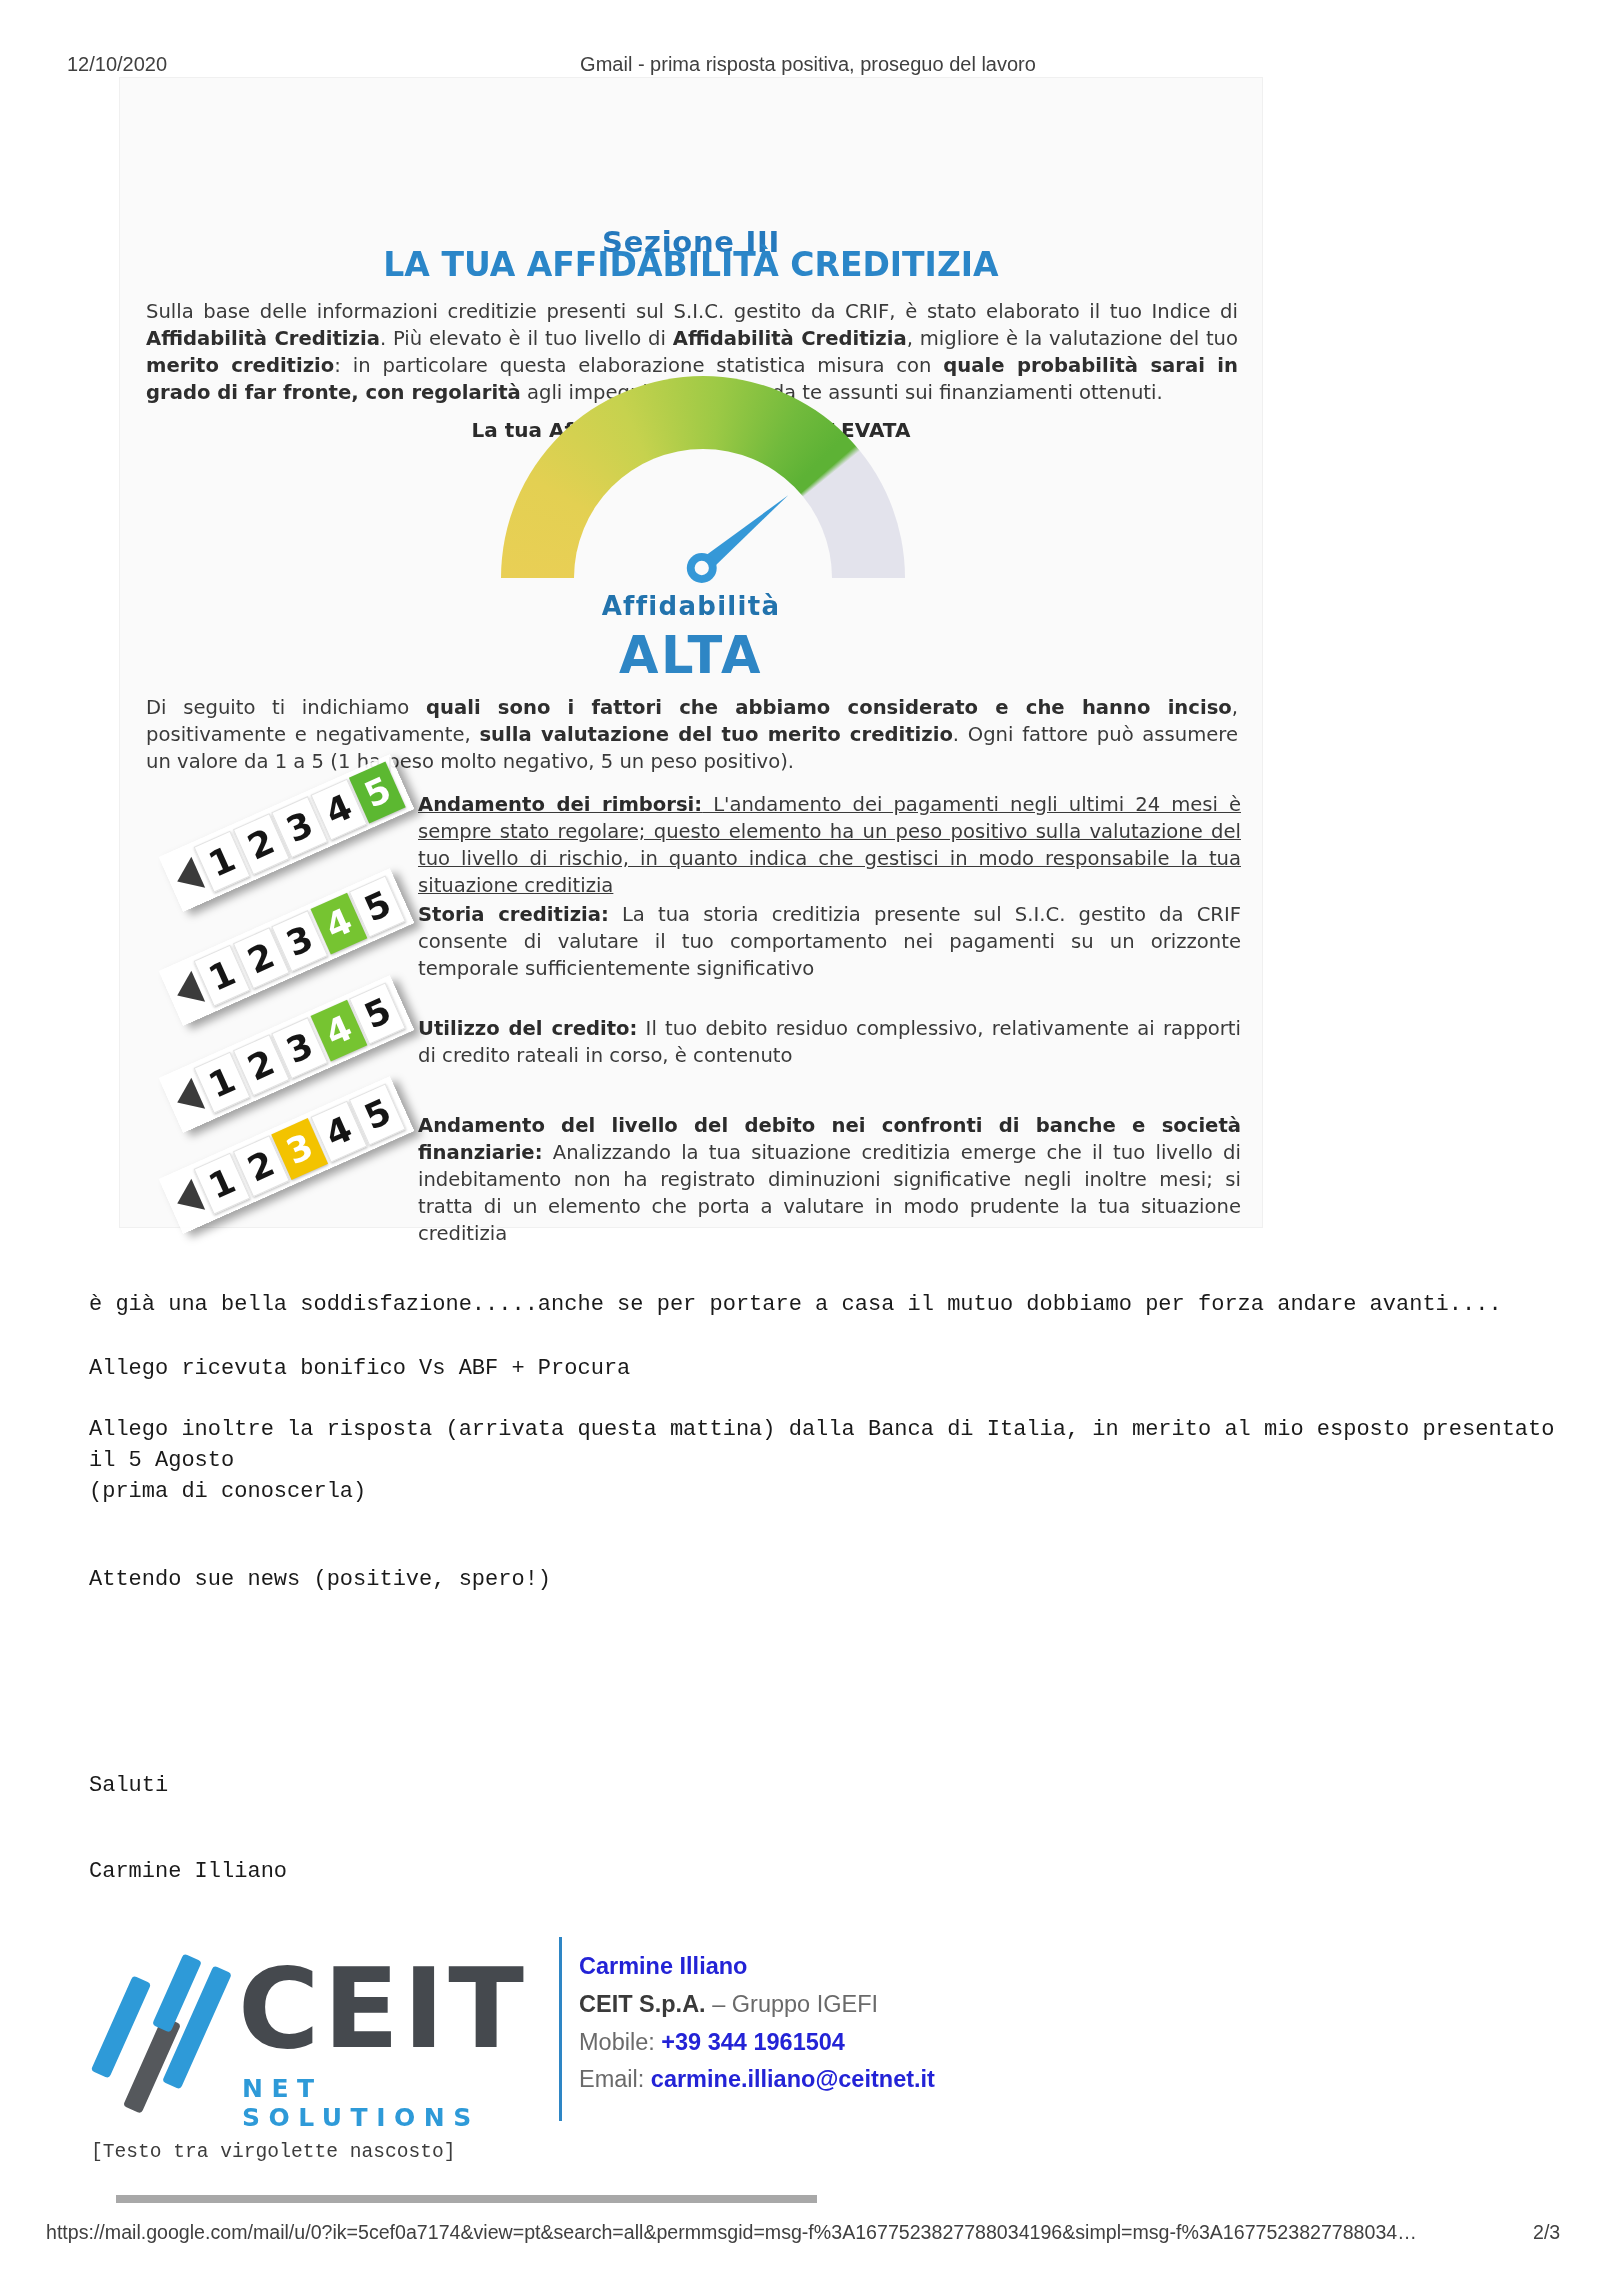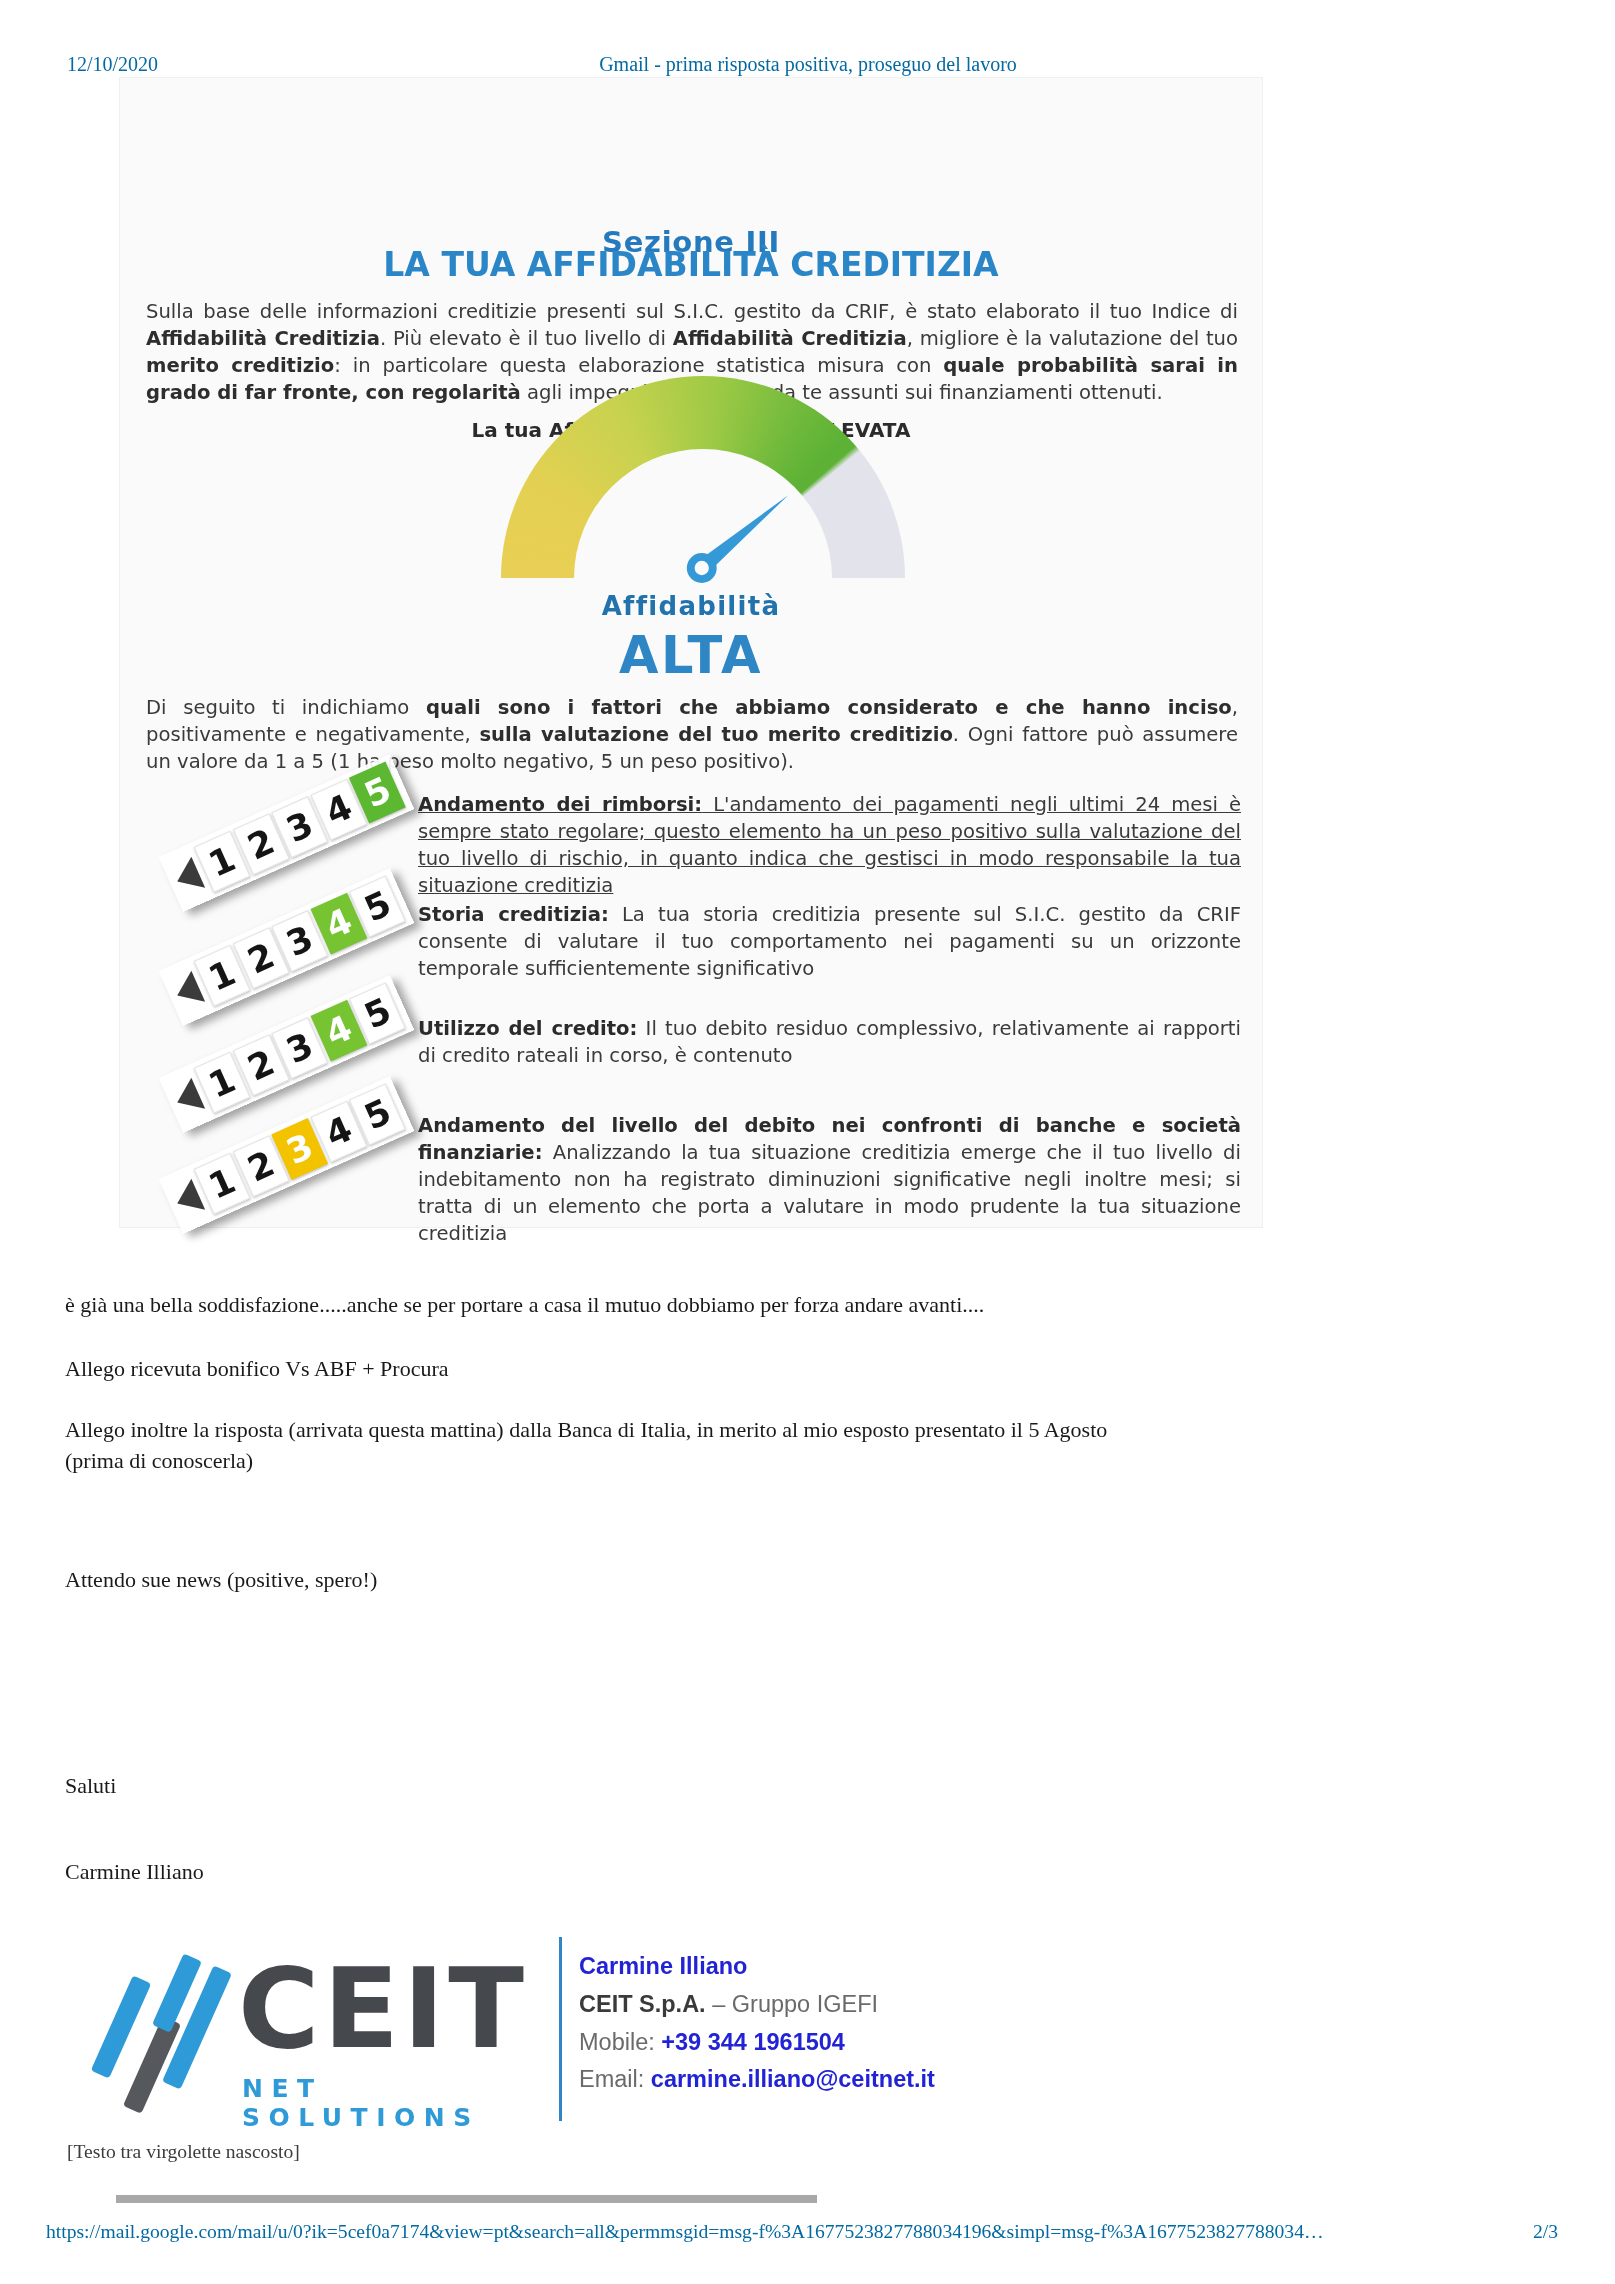--- a/index.html
+++ b/index.html
@@ -1,20 +1,20 @@
 <!DOCTYPE html>
 <html style="font-size:10.4px"><head>
 <meta charset="utf-8">
 <style>
   html,body{margin:0;padding:0;background:#ffffff;}
   .page{position:relative;width:1616px;height:2284px;background:#ffffff;overflow:hidden;
         font-family:"DejaVu Sans",sans-serif;}
   .abs{position:absolute;}
-  .serif{font-family:Liberation Serif, serif;color:#0369a1;}
-  .arial{font-family:Liberation Serif, serif;color:#1a1a1a;}
+  .serif{font-family:Liberation Sans, sans-serif;color:#404040;}
+  .arial{font-family:Liberation Mono, monospace;color:#1a1a1a;margin-left:24px;}
 
   
   .report{left:119px;top:77px;width:1142px;height:1149px;background:#fafafa;border:0.7px solid #f0f0f0;}
   .rep-center{left:0;width:1142px;text-align:center;}
   .sec-title{top:103px;font-size:29px;font-weight:bold;color:#2579bd;letter-spacing:0.7px;margin-top:44px;}
   .main-title{top:167px;font-size:33px;font-weight:bold;color:#2b86c8;}
   .rep-par{left:26px;width:1092px;font-size:19.6px;line-height:27px;color:#3a3a3a;text-align:justify;}
   .rep-par .b{font-weight:bold;color:#2e2e2e;}
   .gauge-caption{top:340px;font-size:20px;font-weight:bold;color:#2b2b2b;}
 

